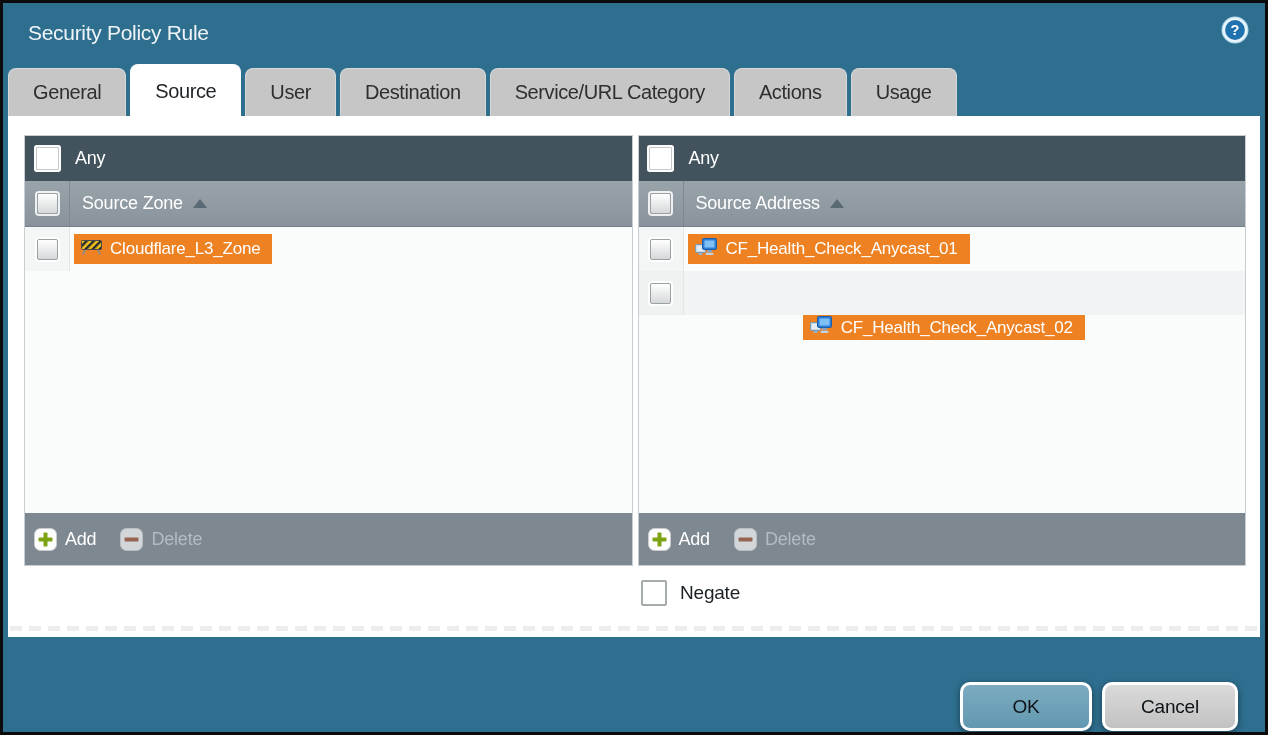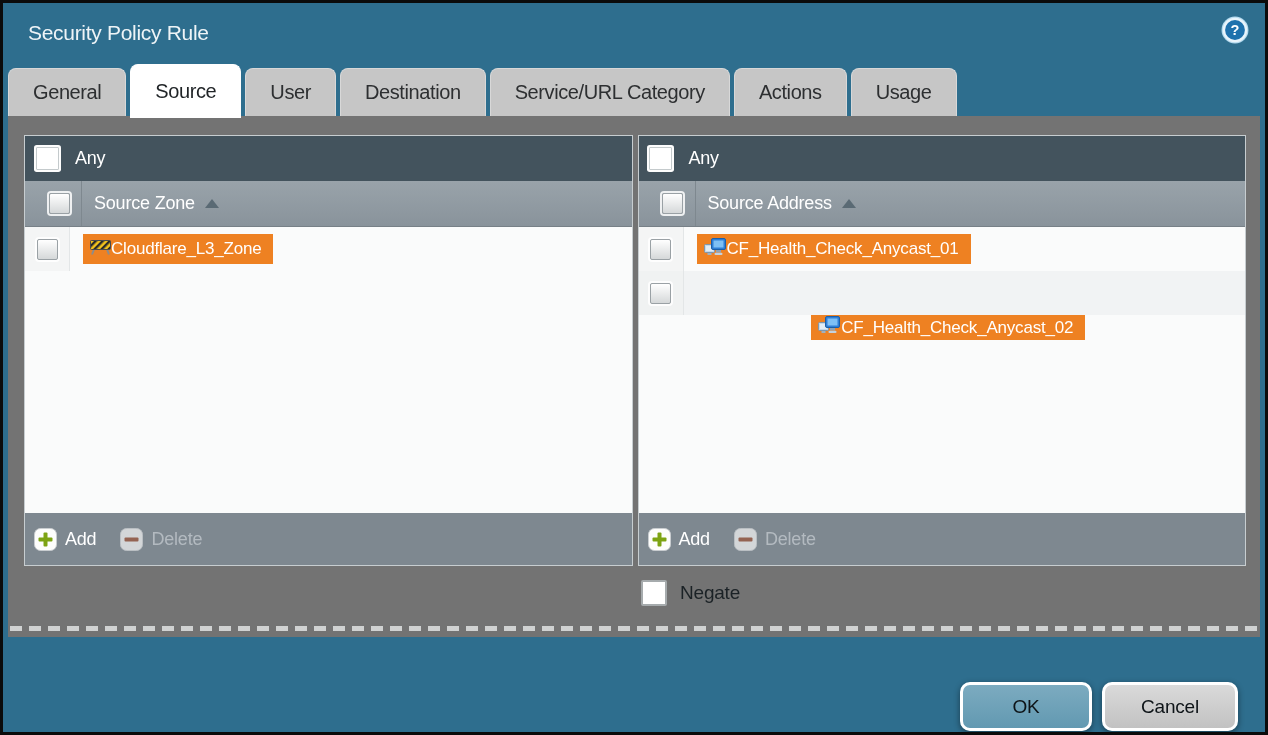--- a/index.html
+++ b/index.html
@@ -16,38 +16,38 @@
   
   .tabs{position:absolute;top:61px;left:5px;display:flex;align-items:flex-end;height:52px;gap:4px;}
   .tab{
     height:48px;background:#c6c6c6;border-radius:8px 8px 0 0;
     display:flex;align-items:center;padding:12px 24px;font-size:20px;color:#2d2f31;
     letter-spacing:-0.4px;cursor:pointer;box-sizing:border-box;
     border:1px solid #d8d8d8;border-bottom:none;
   }
   .tab.active{background:#ffffff;border-color:#ffffff;height:54px;margin-bottom:-2px;position:relative;z-index:5;color:#1f2326;}
   
-  .content{position:absolute;top:113px;left:5px;right:5px;bottom:95px;background:#737373;}
+  .content{position:absolute;top:113px;left:5px;right:5px;bottom:95px;background:#ffffff;}
   .panels{position:absolute;top:19px;left:16px;right:14px;height:431px;display:flex;gap:5px;}
   .panel{flex:1;display:flex;flex-direction:column;border:1px solid #c7cdd0;box-sizing:border-box;background:#fafbfb;}
   .any-bar{flex:0 0 45px;background:var(--panel-header-dark,#43535d);display:flex;align-items:center;}
   .cb-cell{width:44px;display:flex;align-items:center;justify-content:center;flex:0 0 44px;}
   .cb-any{width:21px;height:21px;background:#fff;border:1px solid #c4cacc;box-shadow:0 0 0 2px #fdfdfd;border-radius:1px;cursor:pointer;}
   .any-label{color:#fff;font-size:18px;margin-left:6px;letter-spacing:-0.2px;}
-  .col-header{flex:0 0 45px;background:linear-gradient(#99a3aa,#89939b);display:flex;align-items:center;border-bottom:1px solid #778087;padding-left:12px;}
+  .col-header{flex:0 0 45px;background:linear-gradient(#99a3aa,#89939b);display:flex;align-items:center;border-bottom:1px solid #778087;}
   .col-cb-cell{align-self:stretch;border-right:1px solid #7e888f;}
   .cb-3d{width:19px;height:19px;background:linear-gradient(#ffffff,#d5d8d9);border:1px solid #9aa1a5;border-radius:2px;box-shadow:0 0 0 2px rgba(255,255,255,.85);cursor:pointer;}
   .col-label{color:#fff;font-size:18px;margin-left:12px;letter-spacing:-0.2px;}
   .sort-arrow{width:0;height:0;border-left:7px solid transparent;border-right:7px solid transparent;border-bottom:9px solid #5a6a74;margin-left:10px;}
   .list{flex:1;background:#fafbfb;overflow:hidden;}
   .lrow{height:44px;display:flex;align-items:center;}
   .lrow.alt{background:#f1f3f4;flex-direction:column;}
   .row-cb-cell{align-self:stretch;border-right:1px solid #e3e6e7;background:rgba(238,240,240,.55);}
   .tag{
-    display:inline-flex;align-items:center;height:30px;margin-left:13px;
+    display:inline-flex;align-items:center;gap:8px;height:30px;margin-left:4px;
     padding:0 12px 0 7px;background:var(--accent-orange,#ee8122);color:#fff;
     font-size:17px;letter-spacing:-0.2px;white-space:nowrap;
   }
   .toolbar{flex:0 0 44px;background:var(--toolbar-gray,#7e8890);display:flex;align-items:center;padding:4px 9px;gap:24px;}
   .tool{display:flex;align-items:center;gap:8px;font-size:18px;color:#fff;cursor:pointer;letter-spacing:-0.2px;}
   .tool.disabled{color:#b3bac0;cursor:default;}
   .tool.disabled svg{opacity:.8;}
   
   .negate-row{position:absolute;top:464px;left:633px;display:flex;align-items:center;gap:13px;}
   .cb-negate{width:22px;height:22px;border:2px solid #a6abad;background:#fff;border-radius:2px;box-sizing:content-box;cursor:pointer;}

